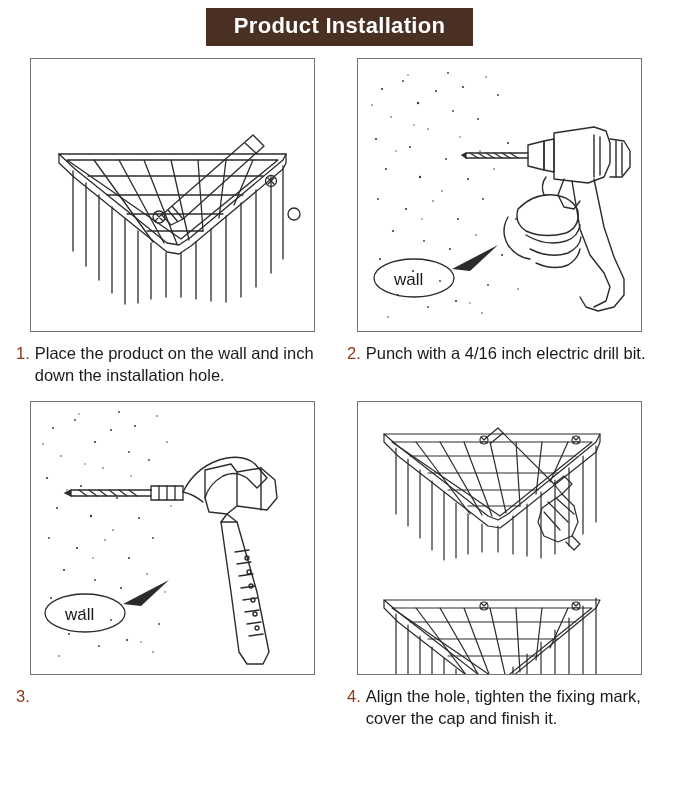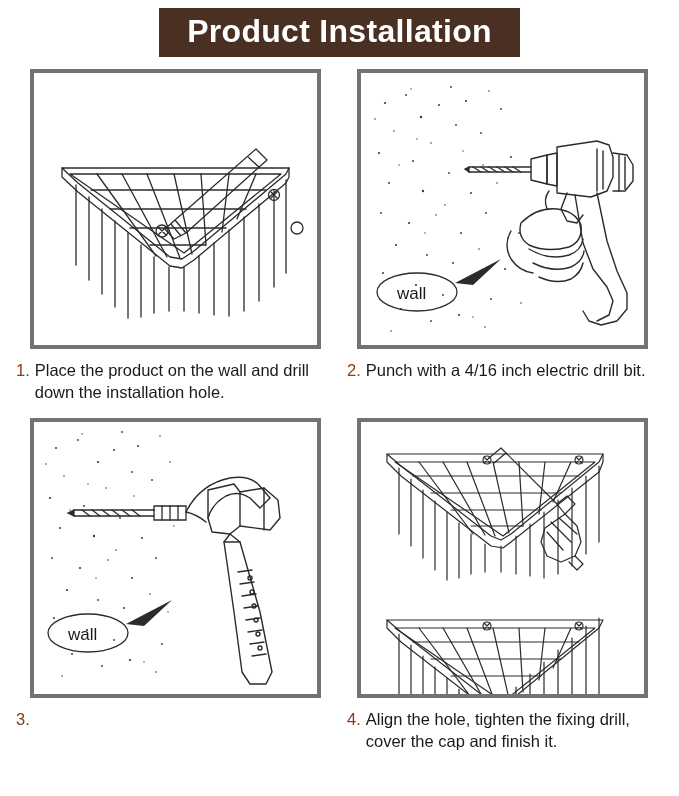--- a/index.html
+++ b/index.html
@@ -25,21 +25,21 @@
   
   .header-wrap {
     width: 100%;
     display: flex;
     justify-content: center;
     padding-top: 8px;
   }
   .header-banner {
     background: #4a2f23;
     color: #ffffff;
-    font-size: 32px;
+    font-size: 22px;
     font-weight: bold;
     letter-spacing: 0.3px;
     padding: 6px 28px 8px 28px;
     text-align: center;
     line-height: 1.1;
   }
 
   
   .grid {
     margin-top: 12px;
@@ -48,21 +48,21 @@
     grid-template-rows: auto auto;
     column-gap: 6px;
     padding-left: 6px;
     box-sizing: border-box;
   }
   .cell {
     display: flex;
     flex-direction: column;
   }
   .figure-box {
-    border: 4px solid #737373;
+    border: 1px solid #737373;
     background: #ffffff;
     position: relative;
     overflow: hidden;
   }
   .box-r1 { width: 283px; height: 272px; margin-left: 24px; }
   .box-r1b { width: 283px; height: 272px; margin-left: 10px; }
   .box-r2 { width: 283px; height: 272px; margin-left: 24px; }
   .box-r2b { width: 283px; height: 272px; margin-left: 10px; }
 
   .caption {
@@ -147,21 +147,21 @@
           </g>
 
           <g fill="none" stroke="#2b2b2b" stroke-width="1.3">
             <circle cx="240" cy="122" r="5.5"></circle>
             <path d="M236.5 118.5 L243.5 125.5 M243.5 118.5 L236.5 125.5"></path>
           </g>
         </svg>
       </div>
       <div class="caption cap-left">
         <span class="num">1.</span>
-        <span class="txt">Place the product on the wall and drill down the installation hole.</span>
+        <span class="txt">Place the product on the wall and inch down the installation hole.</span>
       </div>
     </div>
 
     <div class="cell">
       <div class="figure-box box-r1b">
         <svg width="283" height="272" viewBox="0 0 283 272">
 
           <g fill="#3a3a3a">
             <circle cx="24" cy="30" r="1.1"></circle>
               <circle cx="45" cy="22" r="0.9"></circle>
@@ -406,18 +406,18 @@
             <path d="M133 41 L145 31"></path>
             <path d="M196 82 L206 74 L214 82 L204 92 Z"></path>
             <path d="M204 92 L216 104 L220 120 L214 134 L200 140 L186 134 L180 120 L184 106 Z"></path>
             <path d="M190 100 L210 120 M186 110 L202 128 M198 96 L216 112"></path>
             <path d="M214 134 L222 142 L216 148 L208 140"></path>
           </g>
         </svg>
       </div>
       <div class="caption cap-right">
         <span class="num">4.</span>
-        <span class="txt">Align the hole, tighten the fixing drill, cover the cap and finish it.</span>
+        <span class="txt">Align the hole, tighten the fixing mark, cover the cap and finish it.</span>
       </div>
     </div>
 
   </div>
 </div>
 
 </body></html>

